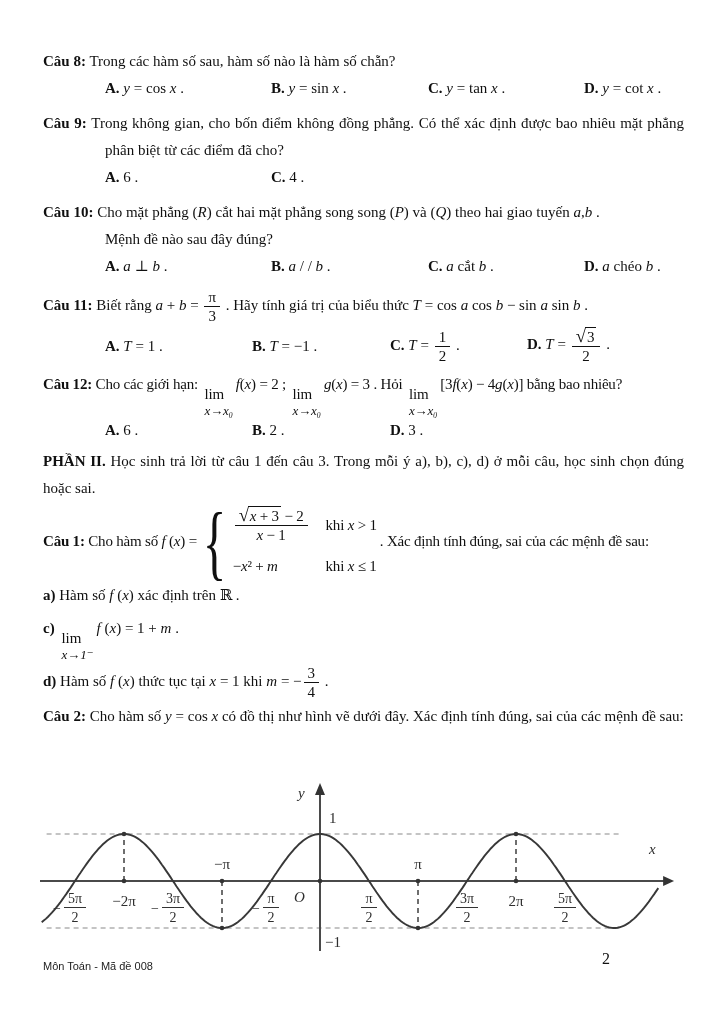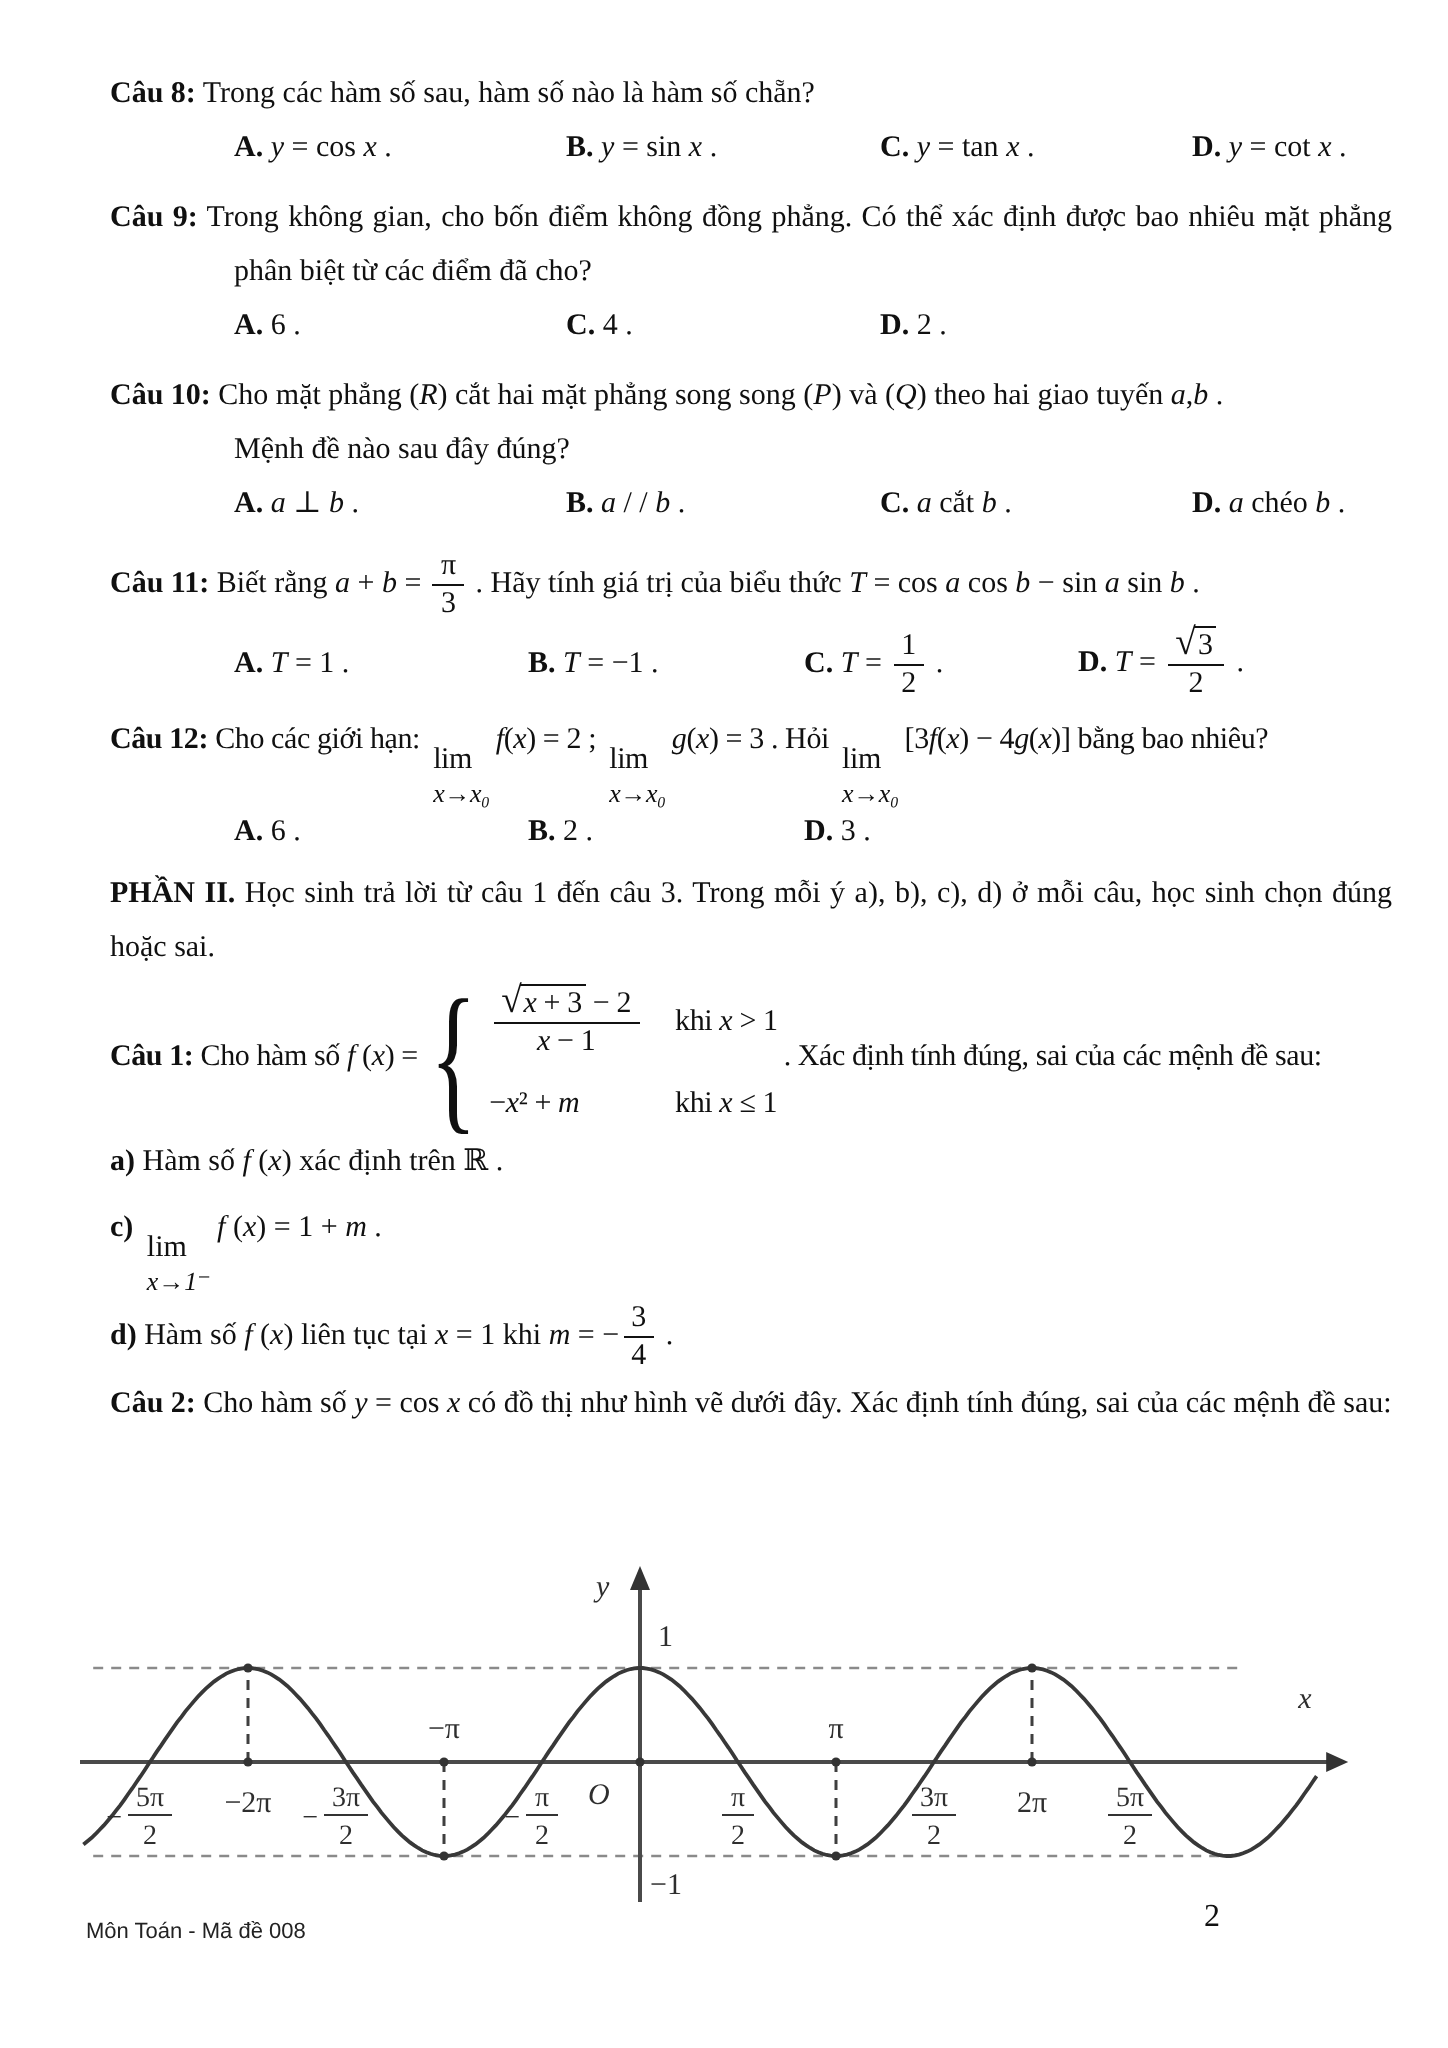--- a/index.html
+++ b/index.html
@@ -1,18 +1,18 @@
 <!DOCTYPE html>
 <html><head>
 <meta charset="utf-8">
 <style>
   html,body{margin:0;padding:0;background:#888;}
   .page{position:relative;width:724px;height:1024px;background:#ffffff;overflow:hidden;
         font-family:"Liberation Serif","DejaVu Serif",serif;font-size:15px;color:#101010;}
-  .content{position:absolute;left:43px;top:34px;width:641px;margin-left:12px;}
+  .content{position:absolute;left:43px;top:48px;width:641px;}
   p{margin:0;line-height:1.8;}
   .q{text-align:justify;}
   .hang{padding-left:62px;text-indent:-62px;}
   .qlbl{font-weight:bold;}
   .olbl{font-weight:bold;}
   .m-i{font-style:italic;}
   .m-r{font-style:normal;}
   .opts{display:grid;grid-template-columns:147px 138px 137px auto;padding-left:62px;
         line-height:1.8;align-items:center;}
   .opt{white-space:nowrap;}
@@ -66,21 +66,20 @@
       <span class="opt"><b class="olbl">A.</b> <span class="m"><span class="m-i">y</span><span class="m-r"> = cos </span><span class="m-i">x</span><span class="m-r"> .</span></span></span>
       <span class="opt"><b class="olbl">B.</b> <span class="m"><span class="m-i">y</span><span class="m-r"> = sin </span><span class="m-i">x</span><span class="m-r"> .</span></span></span>
       <span class="opt"><b class="olbl">C.</b> <span class="m"><span class="m-i">y</span><span class="m-r"> = tan </span><span class="m-i">x</span><span class="m-r"> .</span></span></span>
       <span class="opt"><b class="olbl">D.</b> <span class="m"><span class="m-i">y</span><span class="m-r"> = cot </span><span class="m-i">x</span><span class="m-r"> .</span></span></span>
     </div>
 
     <p class="q hang"><b class="qlbl">Câu 9:</b> <span>Trong không gian, cho bốn điểm không đồng phẳng. Có thể xác định được bao nhiêu mặt phẳng phân biệt từ các điểm đã cho?</span></p>
     <div class="opts mb8">
       <span class="opt"><b class="olbl">A.</b> <span class="m"><span class="m-r">6 .</span></span></span>
       <span class="opt"><b class="olbl">C.</b> <span class="m"><span class="m-r">4 .</span></span></span>
-      <span class="opt"><b class="olbl">D.</b> <span class="m"><span class="m-r">2 .</span></span></span>
     </div>
 
     <p class="q hang"><b class="qlbl">Câu 10:</b> <span class="m"><span class="m-r">Cho mặt phẳng </span><span class="m-r">(</span><span class="m-i">R</span><span class="m-r">)</span><span class="m-r"> cắt hai mặt phẳng song song </span><span class="m-r">(</span><span class="m-i">P</span><span class="m-r">)</span><span class="m-r"> và </span><span class="m-r">(</span><span class="m-i">Q</span><span class="m-r">)</span><span class="m-r"> theo hai giao tuyến </span><span class="m-i">a</span><span class="m-r">,</span><span class="m-i">b</span><span class="m-r"> .</span></span></p>
     <p class="q" style="padding-left:62px;"><span>Mệnh đề nào sau đây đúng?</span></p>
     <div class="opts mb8">
       <span class="opt"><b class="olbl">A.</b> <span class="m"><span class="m-i">a</span><span class="m-r"> ⊥ </span><span class="m-i">b</span><span class="m-r"> .</span></span></span>
       <span class="opt"><b class="olbl">B.</b> <span class="m"><span class="m-i">a</span><span class="m-r"> / / </span><span class="m-i">b</span><span class="m-r"> .</span></span></span>
       <span class="opt"><b class="olbl">C.</b> <span class="m"><span class="m-i">a</span><span class="m-r"> cắt </span><span class="m-i">b</span><span class="m-r"> .</span></span></span>
       <span class="opt"><b class="olbl">D.</b> <span class="m"><span class="m-i">a</span><span class="m-r"> chéo </span><span class="m-i">b</span><span class="m-r"> .</span></span></span>
     </div>
@@ -137,21 +136,21 @@
             <span class="pw-expr m"><span class="m-r">−</span><span class="m-i">x</span><span class="m-r">² + </span><span class="m-i">m</span></span>
             <span class="pw-cond m"><span class="m-r">khi </span><span class="m-i">x</span><span class="m-r"> ≤ 1</span></span>
           </span>
         </span><span class="m"><span class="m-r">. Xác định tính đúng, sai của các mệnh đề sau:</span></span></p>
 
     <p class="q mb6"><b>a)</b> <span class="m"><span class="m-r">Hàm số </span><span class="m-i">f</span><span class="m-r"> (</span><span class="m-i">x</span><span class="m-r">)</span><span class="m-r"> xác định trên ℝ .</span></span></p>
     <p class="q mb2"><b>c)</b> <span class="lim">
           <span class="lt">lim</span>
           <span class="ls">x→1⁻</span>
         </span><span class="m"><span class="m-i">f</span><span class="m-r"> (</span><span class="m-i">x</span><span class="m-r">) = 1 + </span><span class="m-i">m</span><span class="m-r"> .</span></span></p>
-    <p class="q mb2"><b>d)</b> <span class="m"><span class="m-r">Hàm số </span><span class="m-i">f</span><span class="m-r"> (</span><span class="m-i">x</span><span class="m-r">)</span><span class="m-r"> liên tục tại </span><span class="m-i">x</span><span class="m-r"> = 1 khi </span><span class="m-i">m</span><span class="m-r"> = −</span></span><span class="frac">
+    <p class="q mb2"><b>d)</b> <span class="m"><span class="m-r">Hàm số </span><span class="m-i">f</span><span class="m-r"> (</span><span class="m-i">x</span><span class="m-r">)</span><span class="m-r"> thức tục tại </span><span class="m-i">x</span><span class="m-r"> = 1 khi </span><span class="m-i">m</span><span class="m-r"> = −</span></span><span class="frac">
           <span class="fnum">3</span>
           <span class="fden">4</span>
         </span><span class="m"><span class="m-r"> .</span></span></p>
 
     <p class="q"><b class="qlbl">Câu 2:</b> <span class="m"><span class="m-r">Cho hàm số </span><span class="m-i">y</span><span class="m-r"> = cos </span><span class="m-i">x</span><span class="m-r"> có đồ thị như hình vẽ dưới đây. Xác định tính đúng, sai của các mệnh đề sau:</span></span></p>
 
   </div>
 
   <svg class="graph" viewBox="0 0 640 176" xmlns="http://www.w3.org/2000/svg">
       <line x1="6.6" y1="54" x2="579.9" y2="54" class="gdash"></line>

